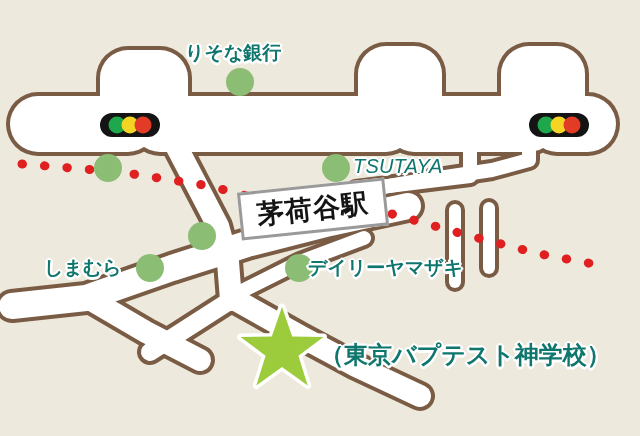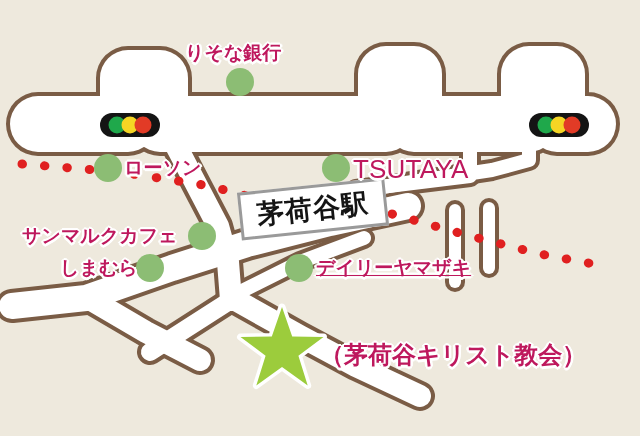--- a/index.html
+++ b/index.html
@@ -18,33 +18,33 @@
   #map-svg {
     position: absolute;
     left: 0;
     top: 0;
     width: 640px;
     height: 436px;
   }
   .label {
     position: absolute;
     white-space: nowrap;
-    color: #be185d;
+    color: #0f766e;
     font-weight: 700;
     line-height: 1.15;
     text-shadow:
        2px  0   0 #fff,  -2px  0   0 #fff,
        0    2px 0 #fff,   0   -2px 0 #fff,
        1.5px 1.5px 0 #fff, -1.5px 1.5px 0 #fff,
        1.5px -1.5px 0 #fff, -1.5px -1.5px 0 #fff,
        2.5px 0 0 #fff, -2.5px 0 0 #fff,
        0 2.5px 0 #fff, 0 -2.5px 0 #fff;
   }
   .poi-label { font-size: 19px; }
-  .poi-label-latin { font-size: 26px; font-weight: 400; letter-spacing: .2px; }
+  .poi-label-latin { font-size: 20px; font-weight: 400; letter-spacing: .2px; font-style: italic; }
   .metro-label {
     font-size: 18px;
     font-weight: 500;
   }
   .school-label {
     font-size: 24px;
     font-weight: 700;
     line-height: 1.28;
   }
   .station-box {
@@ -183,27 +183,25 @@
     </g>
 
   </svg>
 
   <div class="station-box" style="left:239px; top:185px; width:148px; height:48px; transform: rotate(-6deg); transform-origin: 50% 50%;">
     <span>茅荷谷駅</span>
   </div>
 
   <div class="label poi-label" style="left:185px; top:42px;">りそな銀行</div>
 
-  <div class="label poi-label" style="left:124px; top:157px;">ローソン</div>
 
   <div class="label poi-label-latin" style="left:353px; top:155px;">TSUTAYA</div>
 
-  <div class="label poi-label" style="left:22px; top:225px;">サンマルクカフェ</div>
-
-  <div class="label poi-label" style="left:60px; top:257px;">しまむら</div>
-
-  <div class="label poi-label" style="left:316px; top:257px;text-decoration:underline;">デイリーヤマザキ</div>
-
-
-
-  <div class="label school-label" style="left:320px; top:340px;">（茅荷谷キリスト教会）</div>
+
+  <div class="label poi-label" style="left:44px; top:257px;">しまむら</div>
+
+  <div class="label poi-label" style="left:308px; top:257px;">デイリーヤマザキ</div>
+
+
+
+  <div class="label school-label" style="left:320px; top:340px;">（東京バプテスト神学校）</div>
 
 </div>
 
 </body></html>

